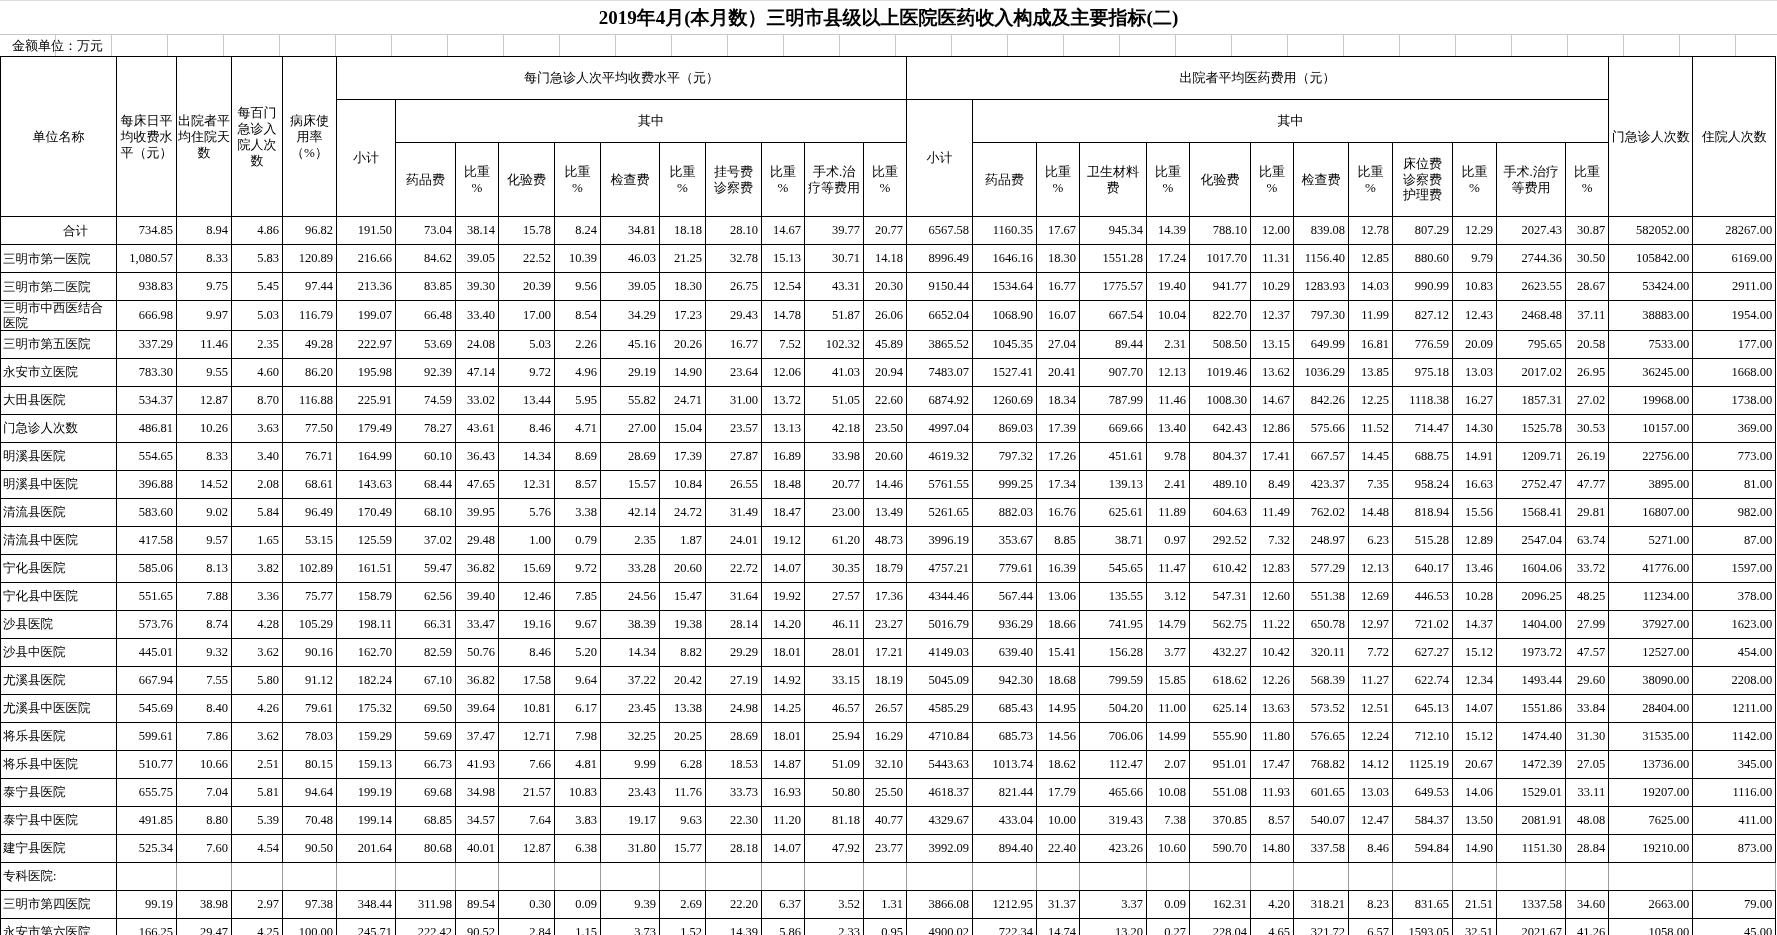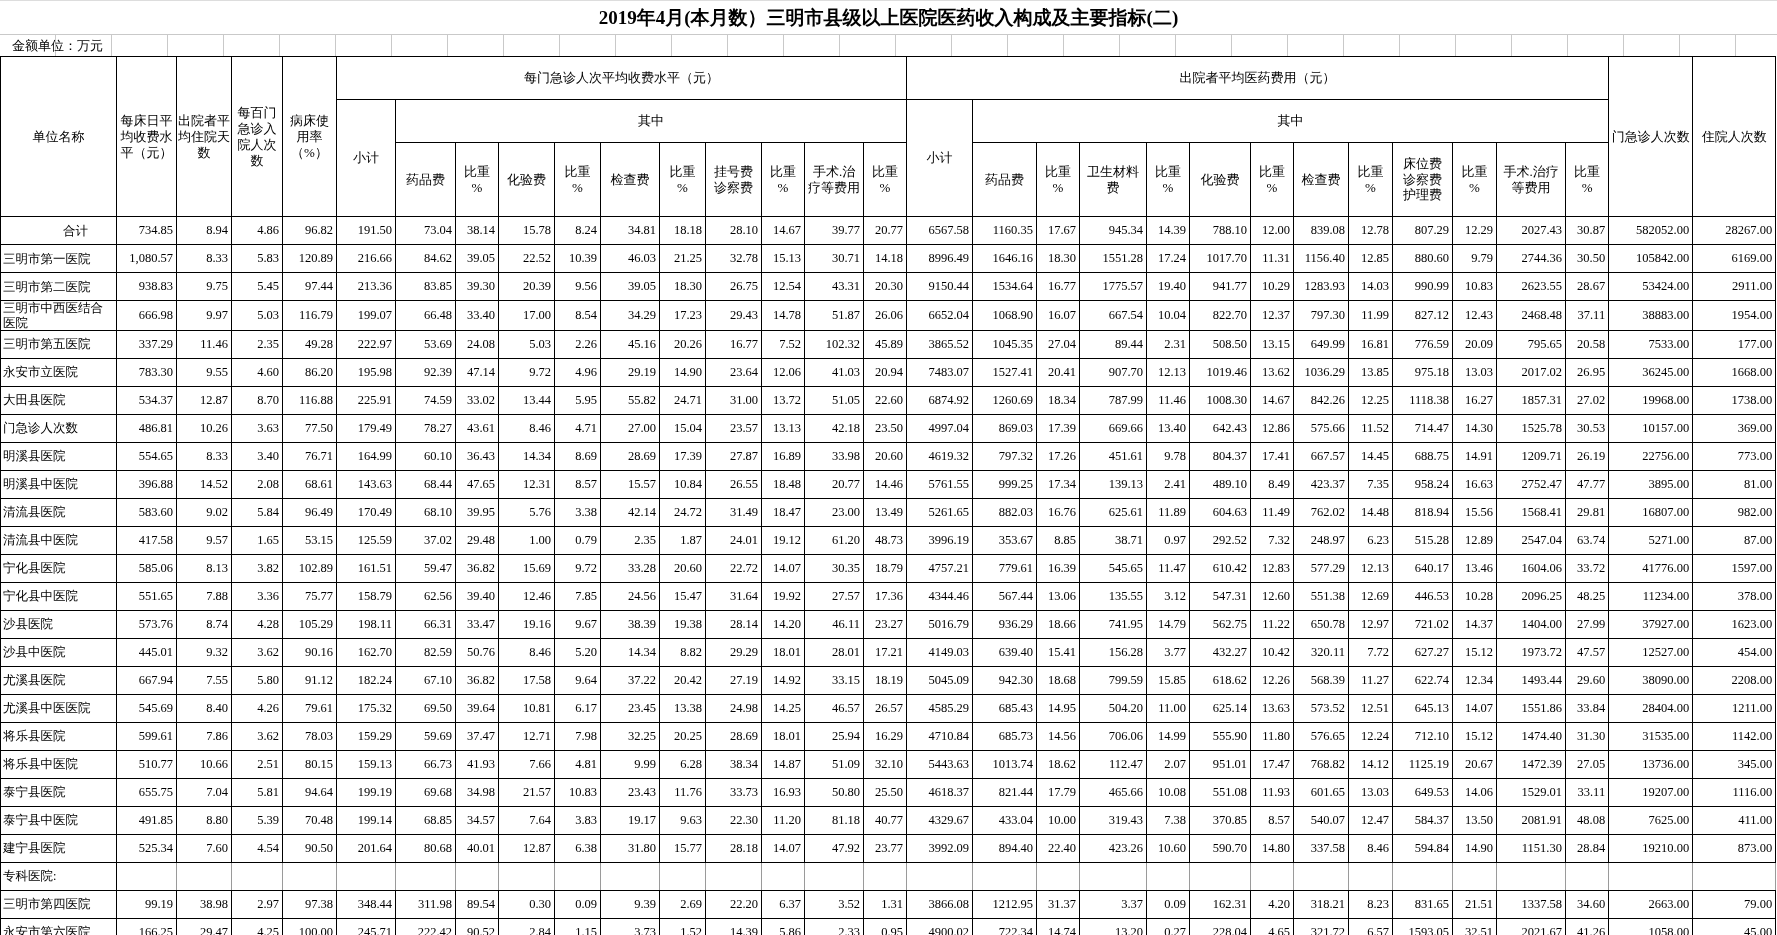--- a/index.html
+++ b/index.html
@@ -759,21 +759,21 @@
           <td class="num">10.66</td>
           <td class="num">2.51</td>
           <td class="num">80.15</td>
           <td class="num">159.13</td>
           <td class="num">66.73</td>
           <td class="num">41.93</td>
           <td class="num">7.66</td>
           <td class="num">4.81</td>
           <td class="num">9.99</td>
           <td class="num">6.28</td>
-          <td class="num">38.34</td>
+          <td class="num">18.53</td>
           <td class="num">14.87</td>
           <td class="num">51.09</td>
           <td class="num">32.10</td>
           <td class="num">5443.63</td>
           <td class="num">1013.74</td>
           <td class="num">18.62</td>
           <td class="num">112.47</td>
           <td class="num">2.07</td>
           <td class="num">951.01</td>
           <td class="num">17.47</td>

